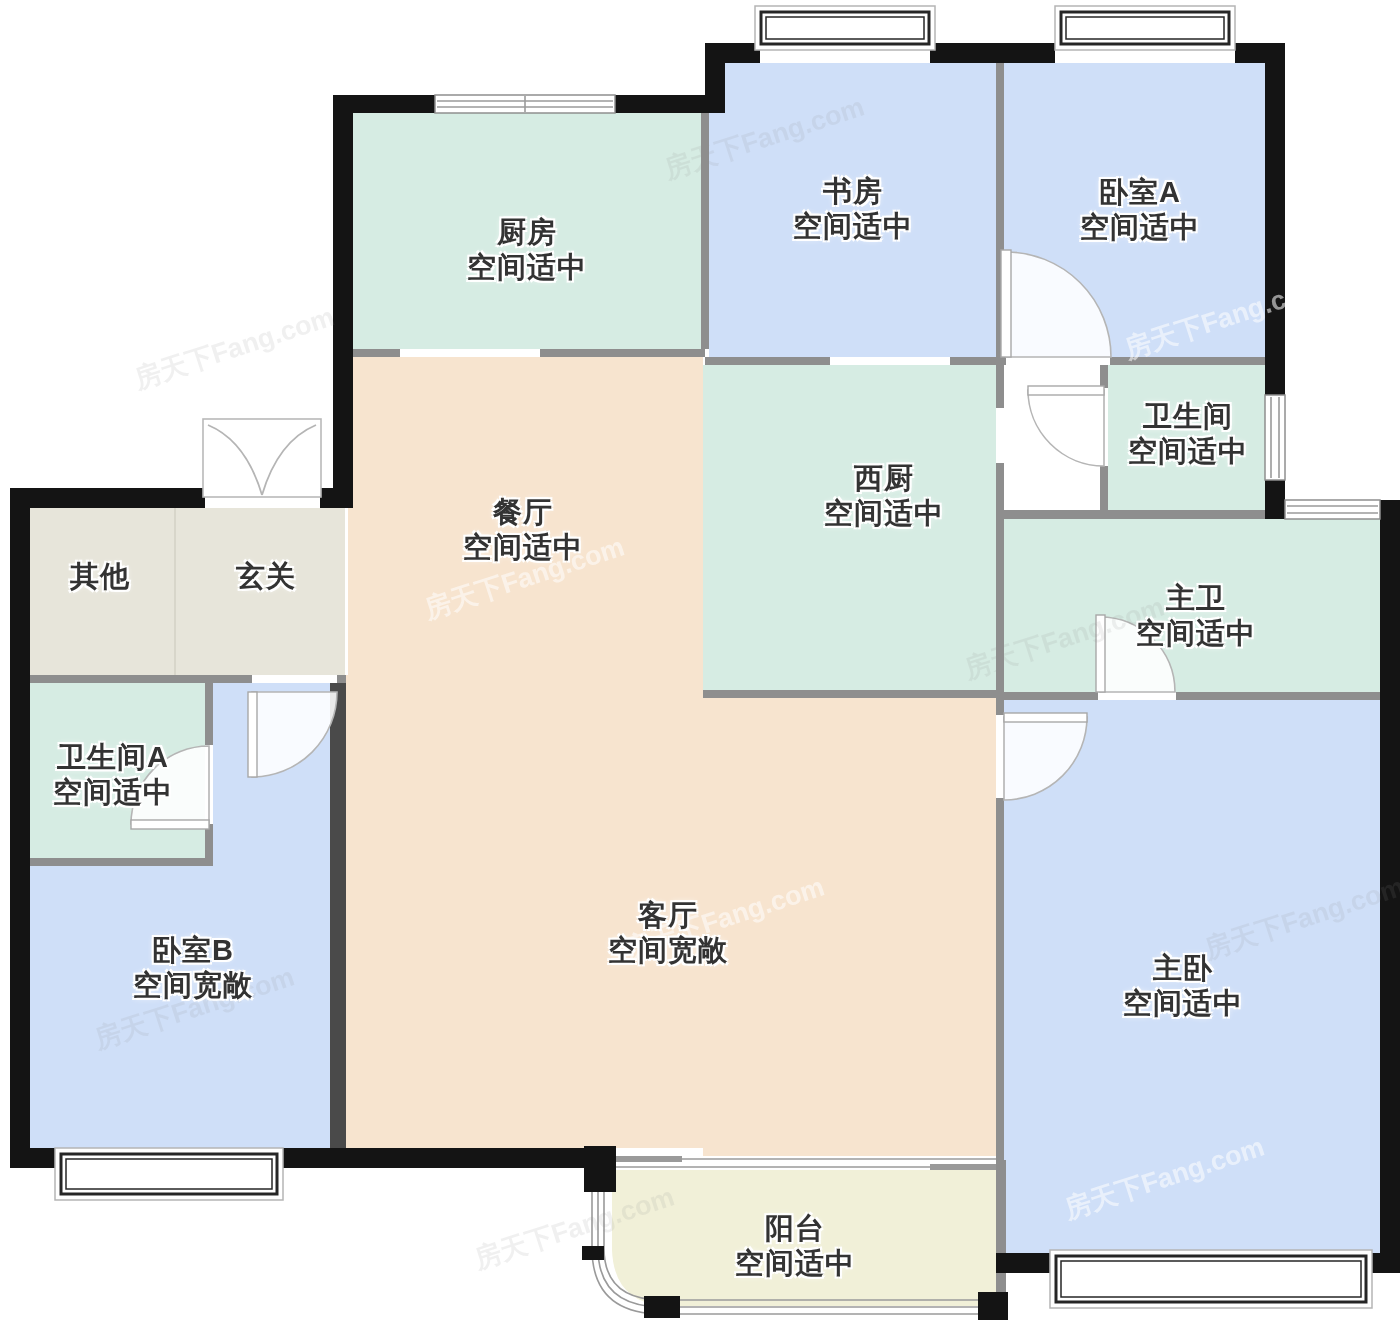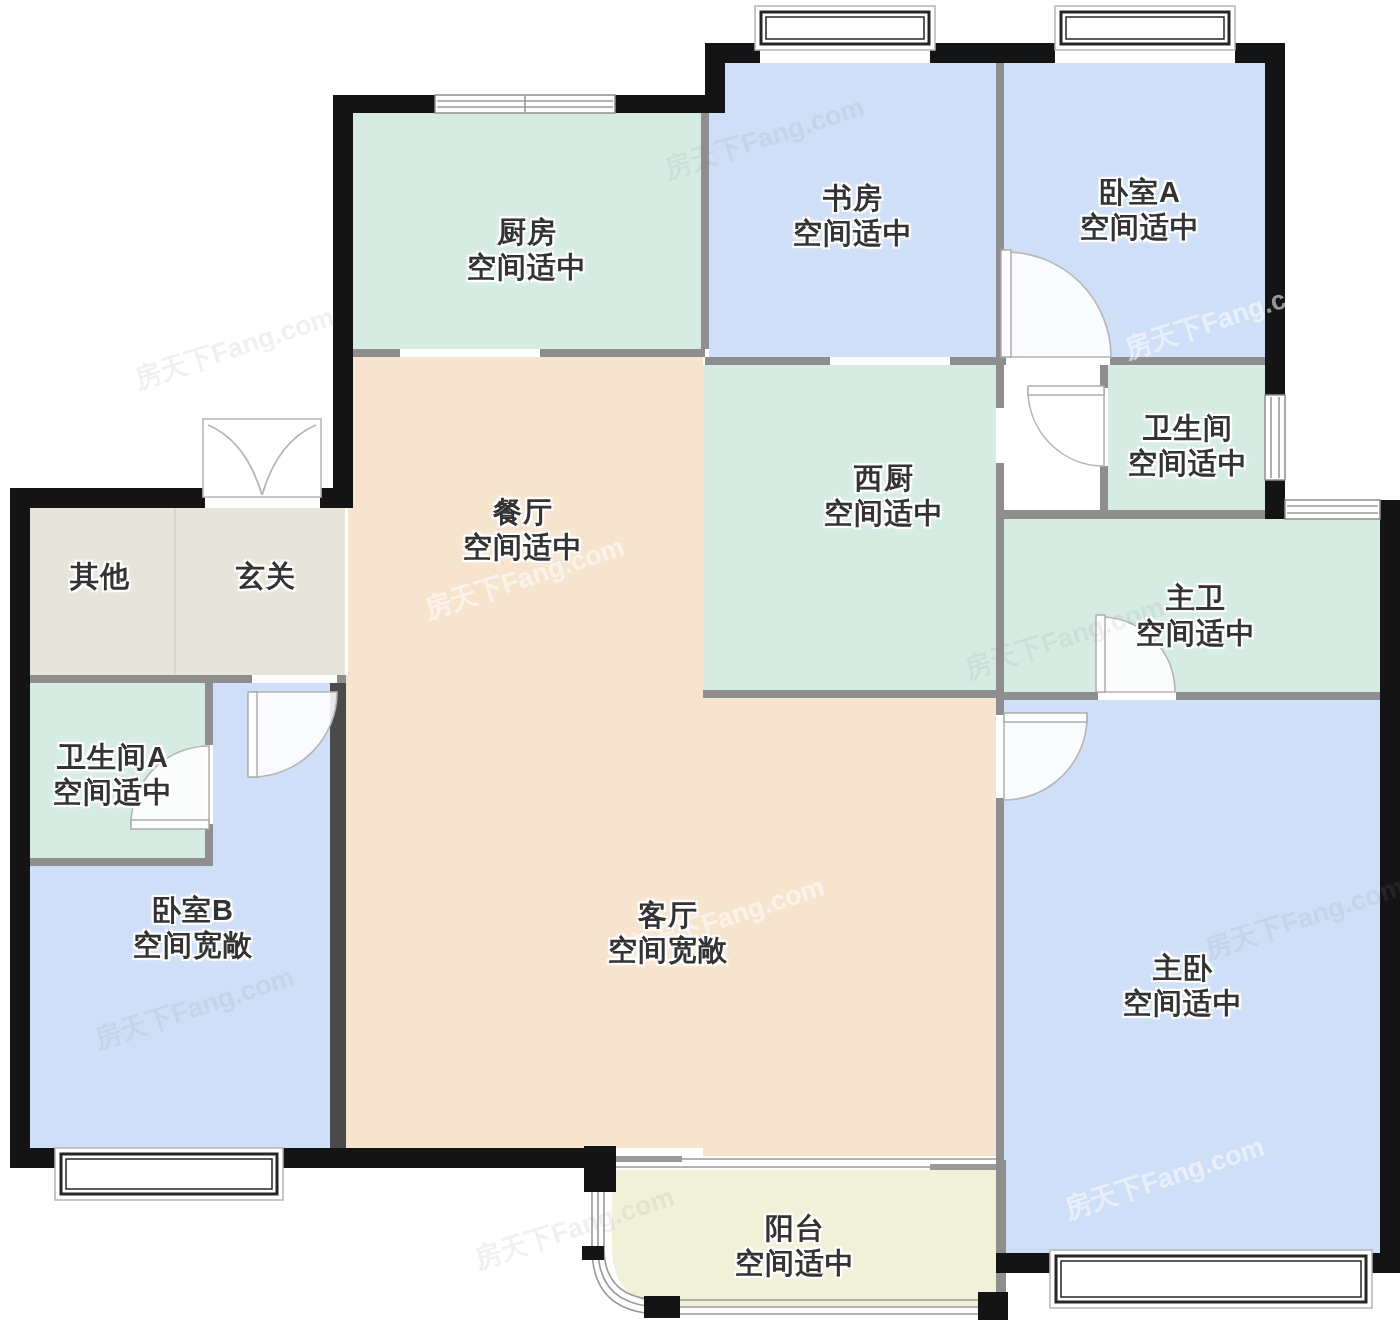--- a/index.html
+++ b/index.html
@@ -224,29 +224,29 @@
   <div class="wm gray" style="left:1200px;top:900px">房天下Fang.com</div>
   <div class="wm gray" style="left:470px;top:1210px">房天下Fang.com</div>
   <div class="wm white" style="left:1060px;top:1160px">房天下Fang.com</div>
 </div>
 
 <div>
   <div class="room-label" style="left:527px;top:250px">
     <div>厨房</div>
     <div>空间适中</div>
   </div>
-  <div class="room-label" style="left:853px;top:216px">
+  <div class="room-label" style="left:853px;top:209px">
     <div>书房</div>
     <div>空间适中</div>
   </div>
   <div class="room-label" style="left:1140px;top:210px">
     <div>卧室A</div>
     <div>空间适中</div>
   </div>
-  <div class="room-label" style="left:1188px;top:446px">
+  <div class="room-label" style="left:1188px;top:434px">
     <div>卫生间</div>
     <div>空间适中</div>
   </div>
   <div class="room-label" style="left:523px;top:530px">
     <div>餐厅</div>
     <div>空间适中</div>
   </div>
   <div class="room-label" style="left:884px;top:496px">
     <div>西厨</div>
     <div>空间适中</div>
@@ -258,21 +258,21 @@
   <div class="room-label" style="left:100px;top:576px">
     <div>其他</div>
   </div>
   <div class="room-label" style="left:266px;top:576px">
     <div>玄关</div>
   </div>
   <div class="room-label" style="left:113px;top:775px">
     <div>卫生间A</div>
     <div>空间适中</div>
   </div>
-  <div class="room-label" style="left:193px;top:928px">
+  <div class="room-label" style="left:193px;top:968px">
     <div>卧室B</div>
     <div>空间宽敞</div>
   </div>
   <div class="room-label" style="left:668px;top:933px">
     <div>客厅</div>
     <div>空间宽敞</div>
   </div>
   <div class="room-label" style="left:1183px;top:986px">
     <div>主卧</div>
     <div>空间适中</div>

